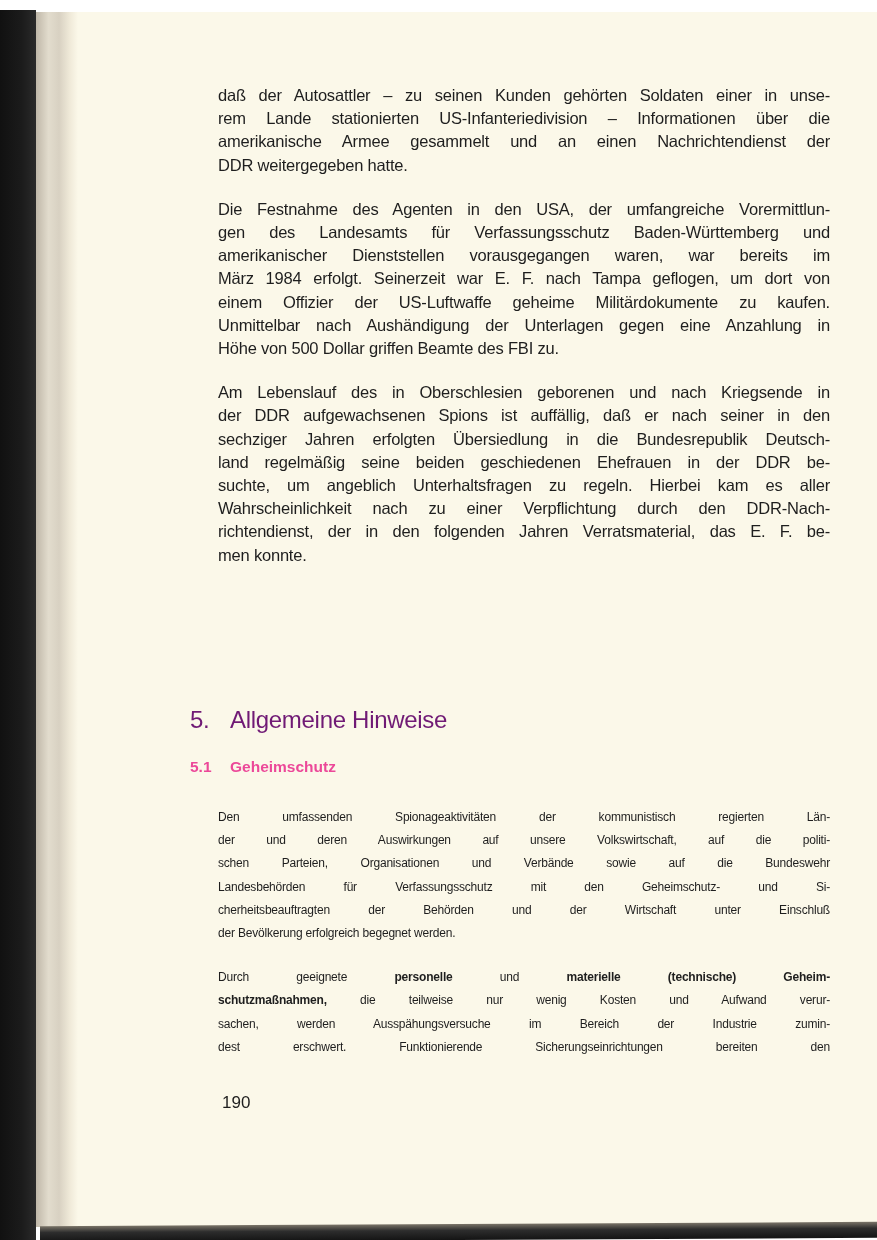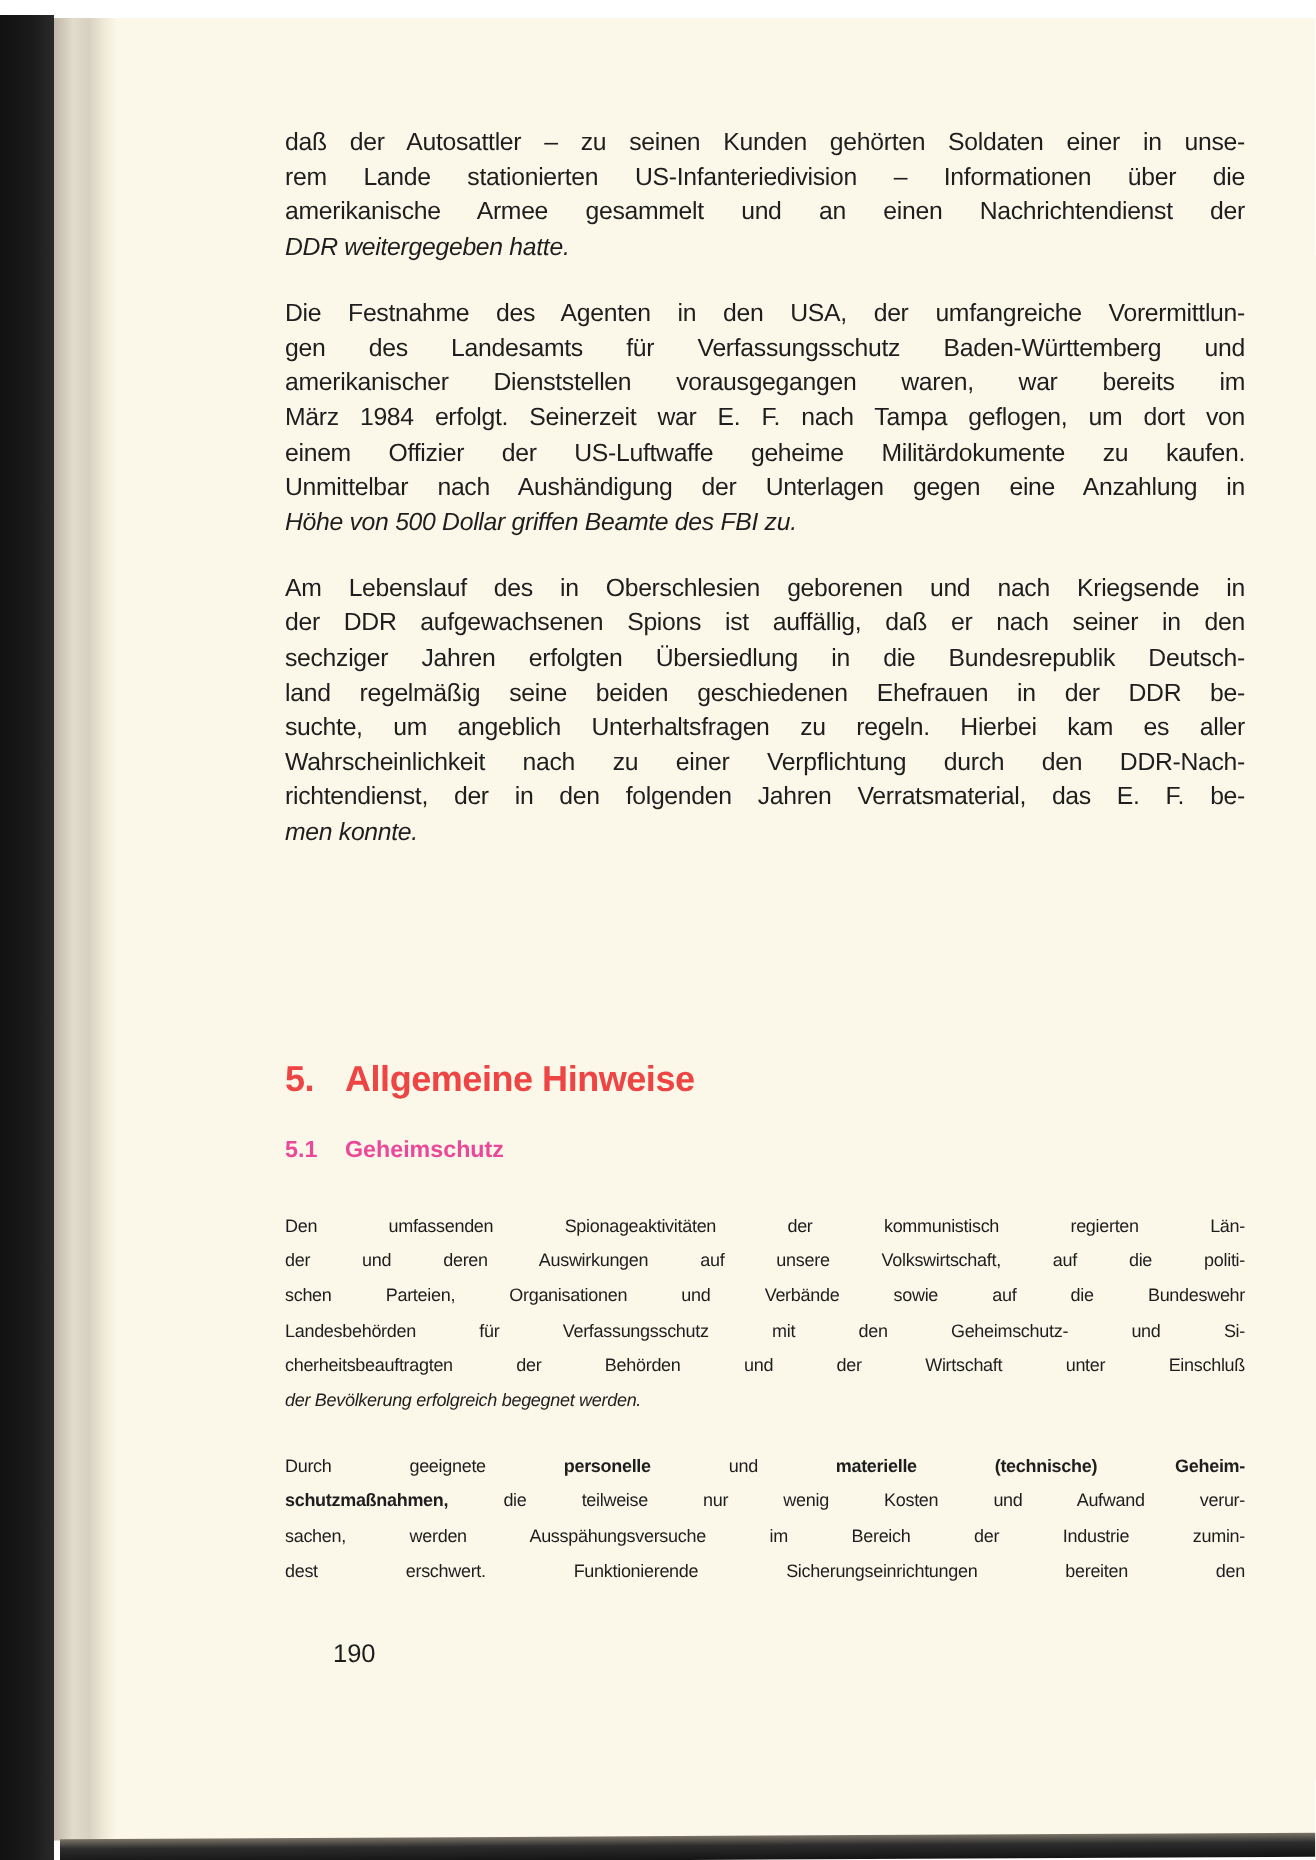--- a/index.html
+++ b/index.html
@@ -63,33 +63,33 @@
     }
     .para {
       margin: 0 0 21px 0;
       text-align: justify;
       hyphens: manual;
     }
     .para .line {
       display: block;
       text-align: justify;
       text-align-last: justify;
+      margin-left: 28px;
     }
     .para .line.last {
       text-align-last: left;
-      font-style: italic;
     }
     .chapter {
       position: absolute;
       left: 190px;
       top: 706px;
       font-family: "Liberation Sans", sans-serif;
-      font-weight: bold;
+      font-weight: normal;
       font-size: 24px;
-      color: #ef4444;
+      color: #701a75;
       letter-spacing: -0.3px;
     }
     .chapter .num {
       display: inline-block;
       width: 40px;
     }
     .section {
       position: absolute;
       left: 190px;
       top: 758px;

